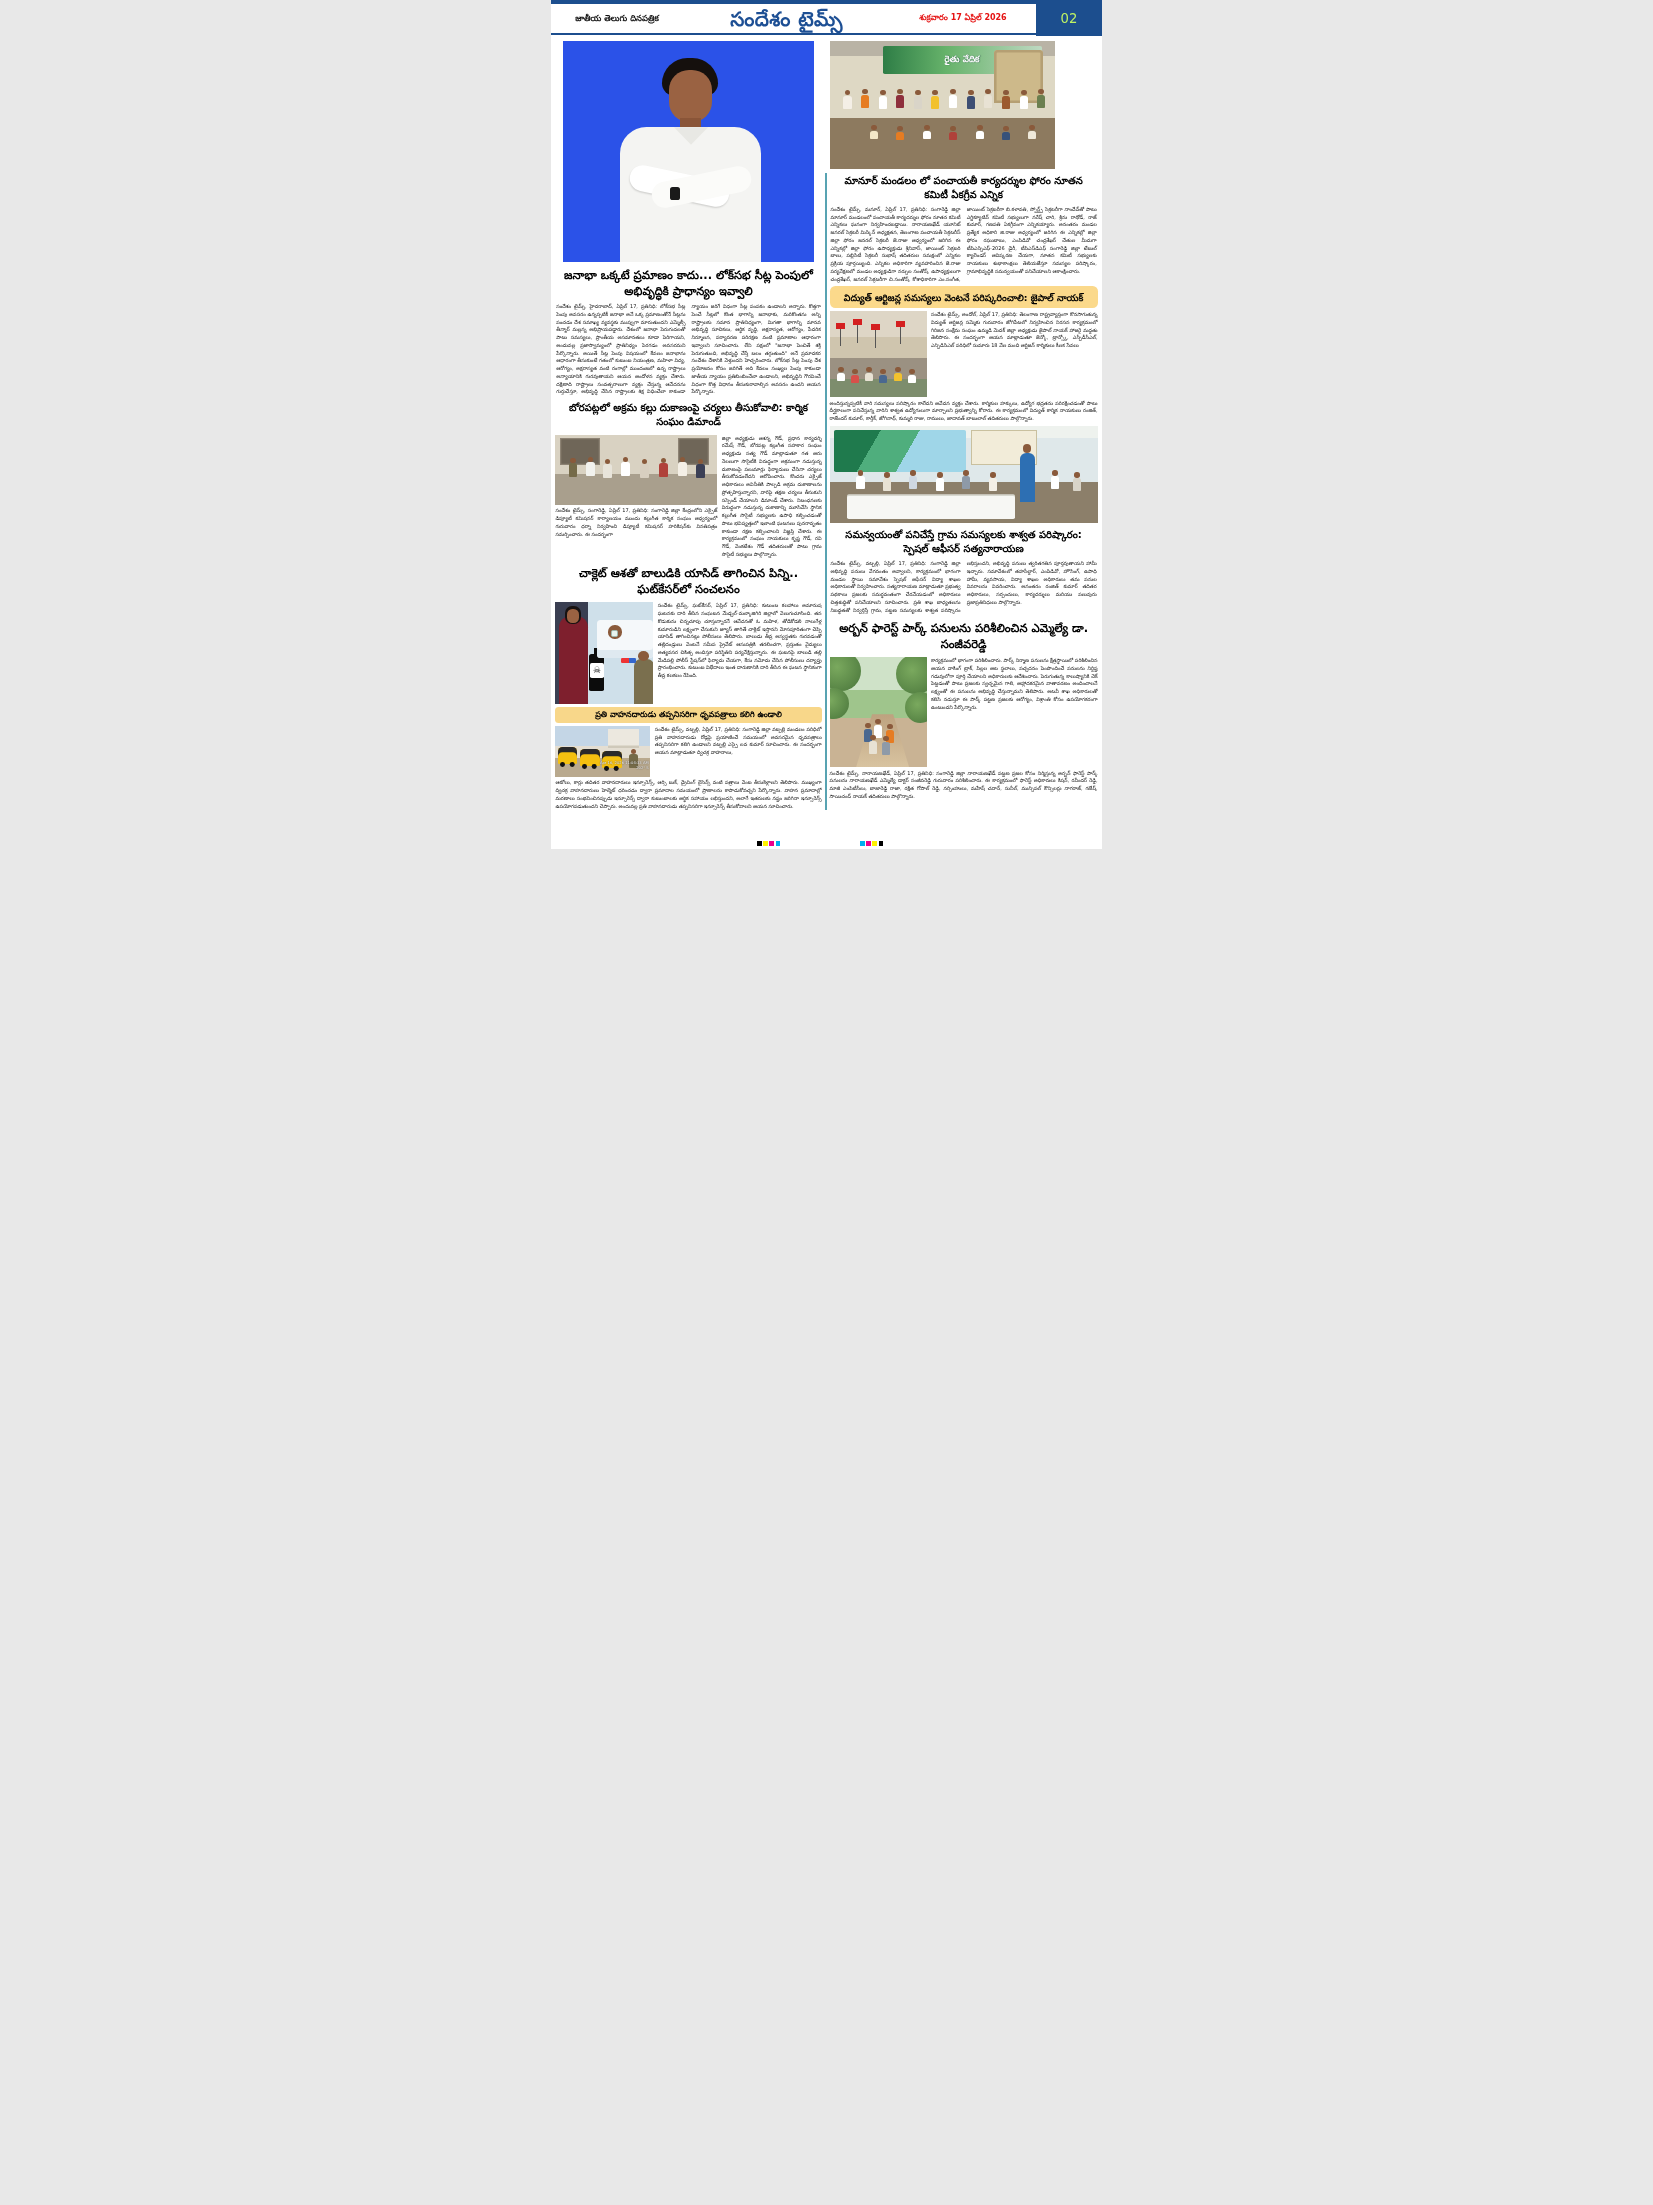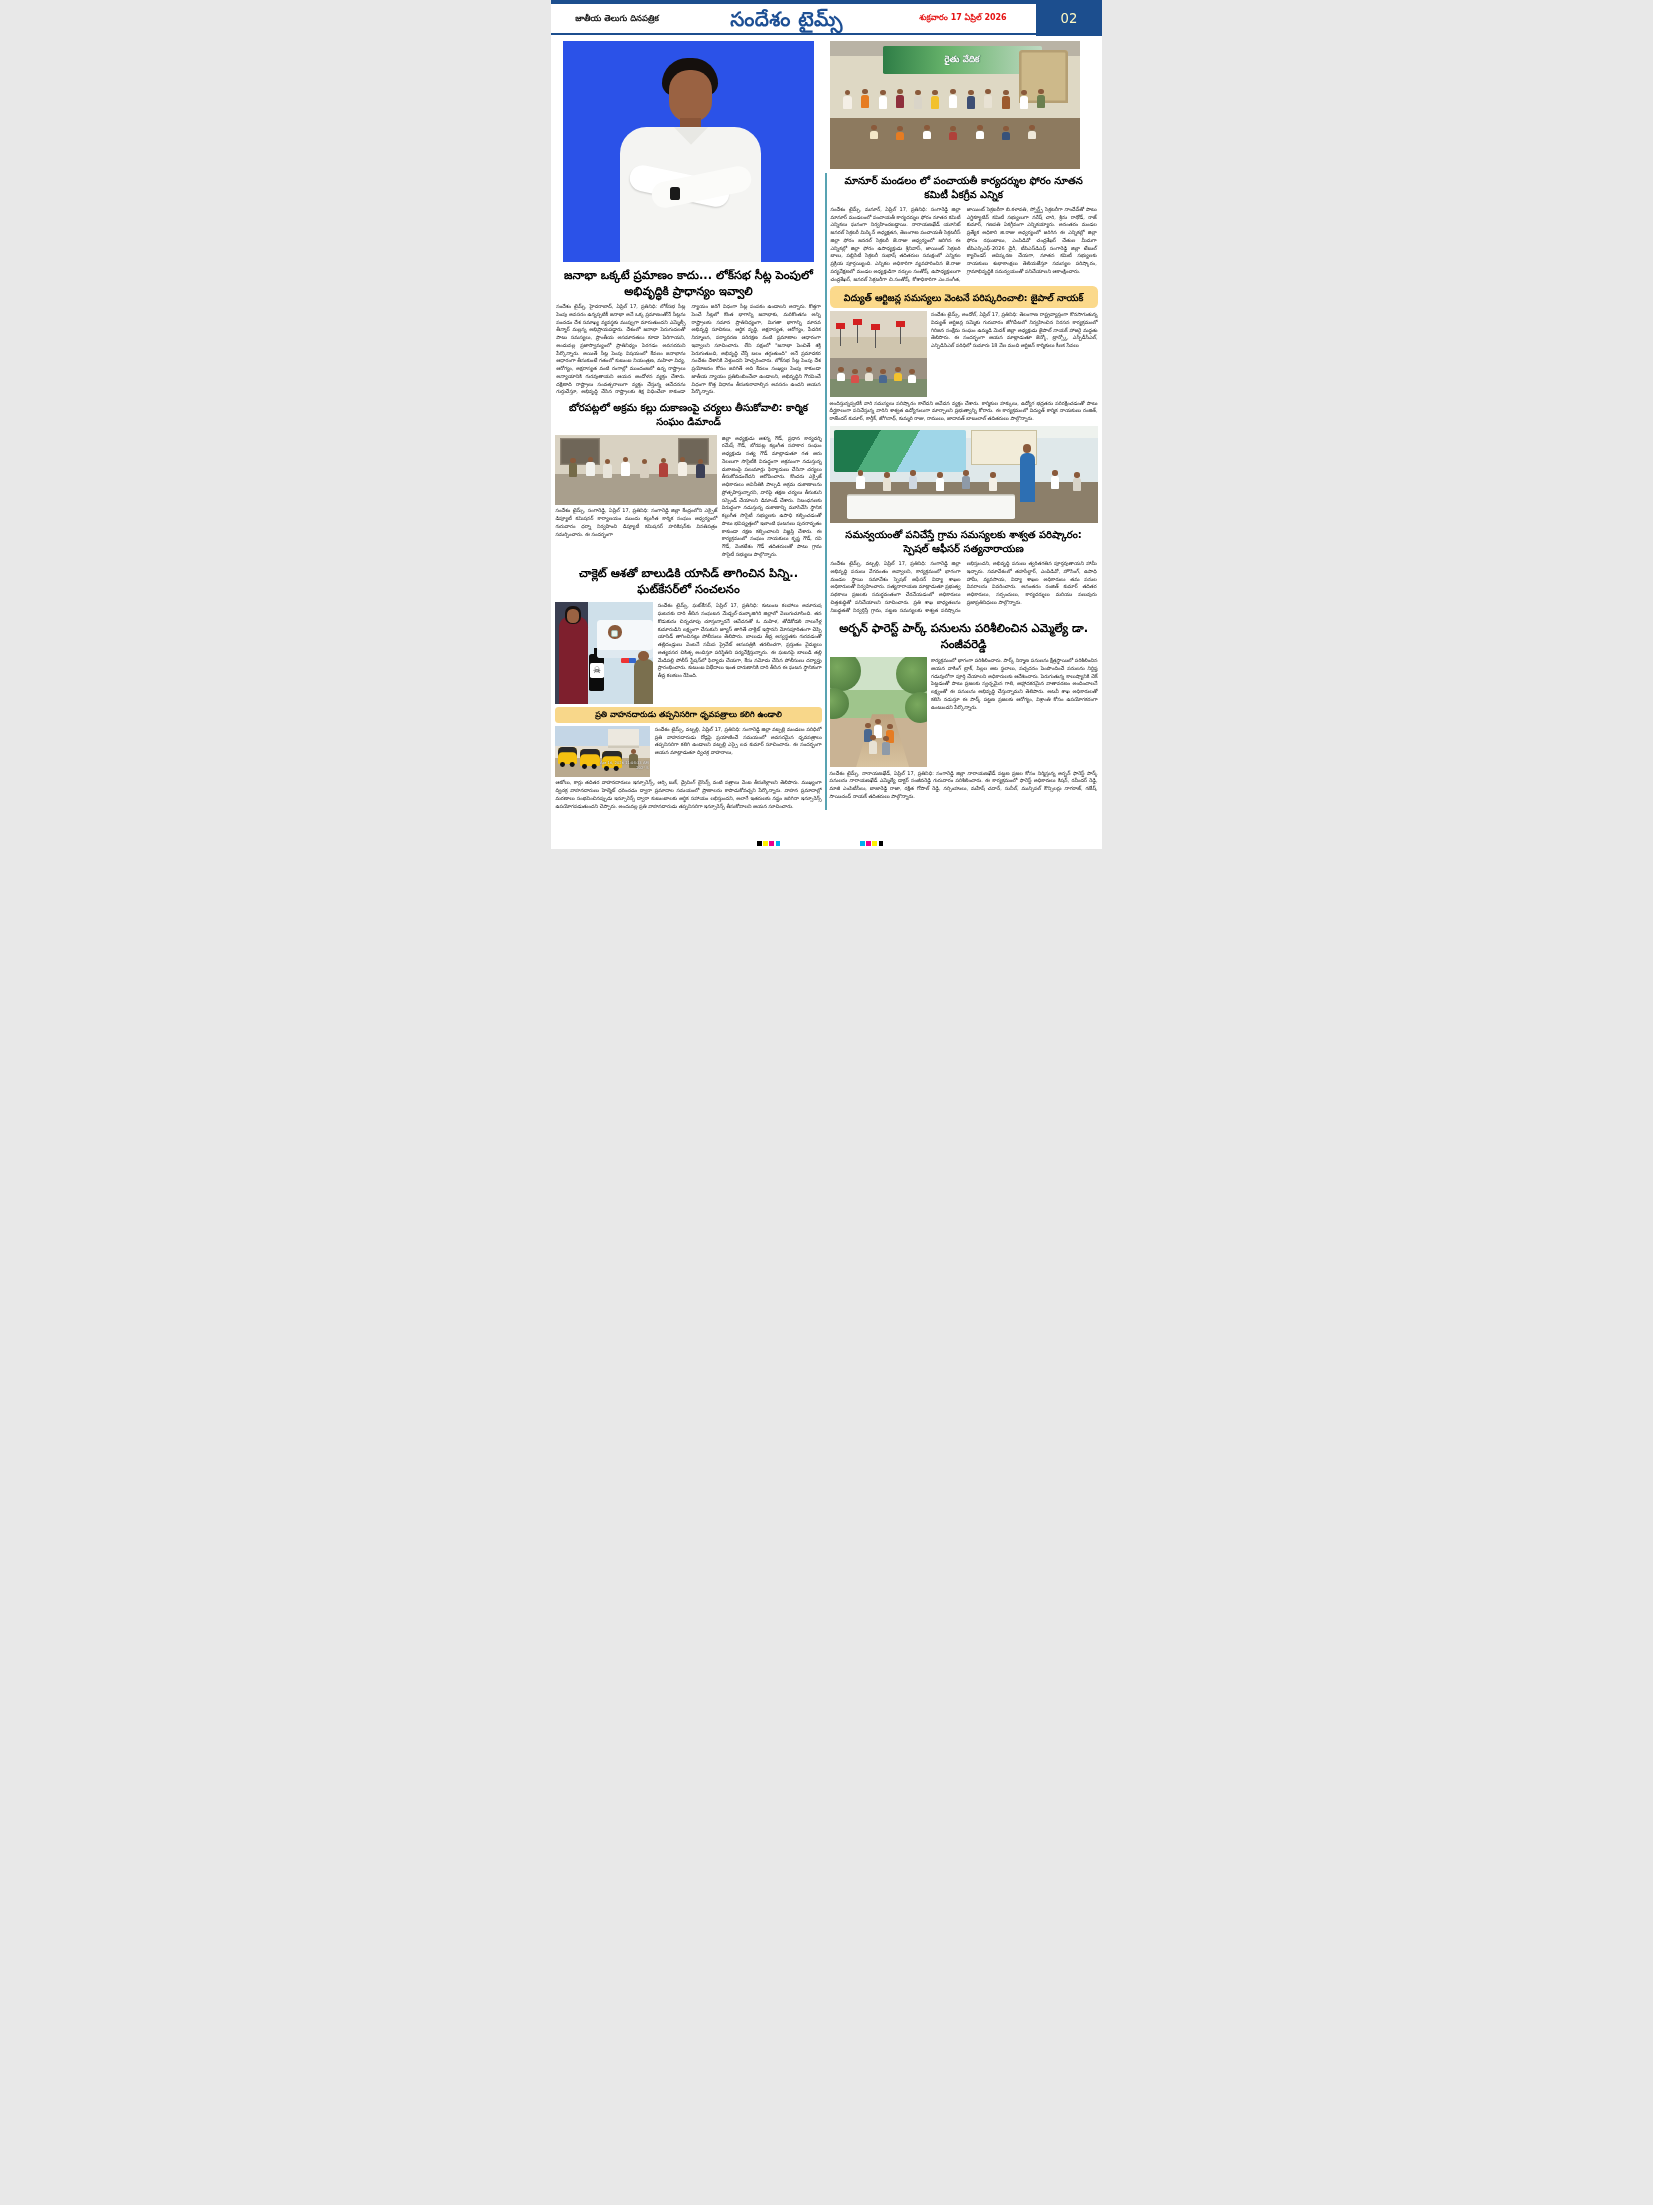--- a/index.html
+++ b/index.html
@@ -4,21 +4,21 @@
 <style>
   * { margin:0; padding:0; box-sizing:border-box; }
   body { background:#e8e8e8; font-family:"DejaVu Sans", sans-serif; }
   .page { width:551px; min-height:849px; margin:0 auto; background:#fff; position:relative; padding-bottom:13.2px; }
 
   
   .hdr { position:relative; height:35px; border-top:4px solid #1c4e8e; border-bottom:2.6px solid #1c4e8e; display:flex; align-items:center; }
   .hdr-tag { width:132px; text-align:center; font-size:8.4px; font-weight:bold; color:#111; }
   .hdr-mast { flex:1; text-align:center; font-size:20px; font-weight:bold; color:#1d4f94; letter-spacing:0.4px; line-height:1; }
   .hdr-date { width:146px; text-align:center; font-size:8px; font-weight:bold; color:#e51313; }
-  .hdr-pg { width:66px; height:35px; background:#1c4e8e; color:#fef9c3; font-size:13.2px; display:flex; align-items:center; justify-content:center; }
+  .hdr-pg { width:66px; height:35px; background:#1c4e8e; color:#bef264; font-size:13.2px; display:flex; align-items:center; justify-content:center; }
 
   
   .main { display:flex; padding:6.2px 4.4px 3.5px 4.4px; gap:3.1px; }
   .colL { width:268px; }
   .divider { width:1.8px; background:#58a3b2; margin-top:132px; }
   .colR { width:268px; }
 
   .headline { font-weight:bold; color:#000; text-align:center; padding:4.4px 1.8px 3.5px 1.8px; }
   .h-xl { font-size:11.5px; line-height:1.4; }
   .h-lg { font-size:10px; line-height:1.4; }
@@ -68,21 +68,21 @@
   .ac-cophead { position:absolute; left:83px; top:49px; width:10.6px; height:9.7px; background:#8a5a3b; border-radius:50%; }
   .ac-light { position:absolute; left:66px; top:56px; width:15px; height:4.4px; background:linear-gradient(90deg,#e33 0 50%,#36c 50% 100%); border-radius:1.3px; }
 
   
   .ph-autos { width:95px; height:51px; background:linear-gradient(#c4d6e6 0 40%, #e4ded2 40% 62%, #b9a98e 62% 100%); }
   .au { position:absolute; width:19.4px; height:17.6px; background:#f4c010; border-radius:4.4px 4.4px 1.3px 1.3px; box-shadow:inset 0 5.3px 0 #2a2a2a; }
   .au .wh { position:absolute; bottom:-2.2px; left:1.8px; width:4.9px; height:4.9px; background:#111; border-radius:50%; box-shadow:9.7px 0 0 #111; }
   .ph-stamp { position:absolute; right:1.8px; bottom:6.2px; color:#fff; font-size:3.7px; text-align:right; text-shadow:0 0 1.3px #000; line-height:1.3; }
 
   
-  .ph-hall { width:250px; height:128px; background:linear-gradient(#b9b3a5 0 12%, #ded8c4 12% 60%, #8d7a5f 60% 100%); }
+  .ph-hall { width:225px; height:128px; background:linear-gradient(#b9b3a5 0 12%, #ded8c4 12% 60%, #8d7a5f 60% 100%); }
   .ph-hall .banner { position:absolute; left:53px; top:5.3px; width:159px; height:28px; background:linear-gradient(90deg,#2e7d46,#67b36b 40%,#bed9c2); border-radius:1.8px; color:#fff; font-size:8.8px; font-weight:bold; text-align:center; line-height:26.5px; text-shadow:0.4px 0.4px 0.9px #143; }
   .ph-hall .gate { position:absolute; right:11.5px; top:8.8px; width:49px; height:53px; background:#cdb98a; border-radius:3.5px 3.5px 0 0; box-shadow:inset 0 0 0 2.6px #b59f73; }
 
   
   .ph-protest { width:97px; height:86px; background:linear-gradient(#ded6c6 0 30%, #cfc5ae 30% 55%, #9b9182 55% 100%); }
   .flag { position:absolute; width:9.7px; height:6.2px; background:#d42020; }
   .flag::after { content:""; position:absolute; left:4.4px; top:6.2px; width:0.9px; height:17.6px; background:#555; }
   .ph-protest .mat { position:absolute; left:0; bottom:0; width:100%; height:17.6px; background:#7d8d6d; }
 
   

